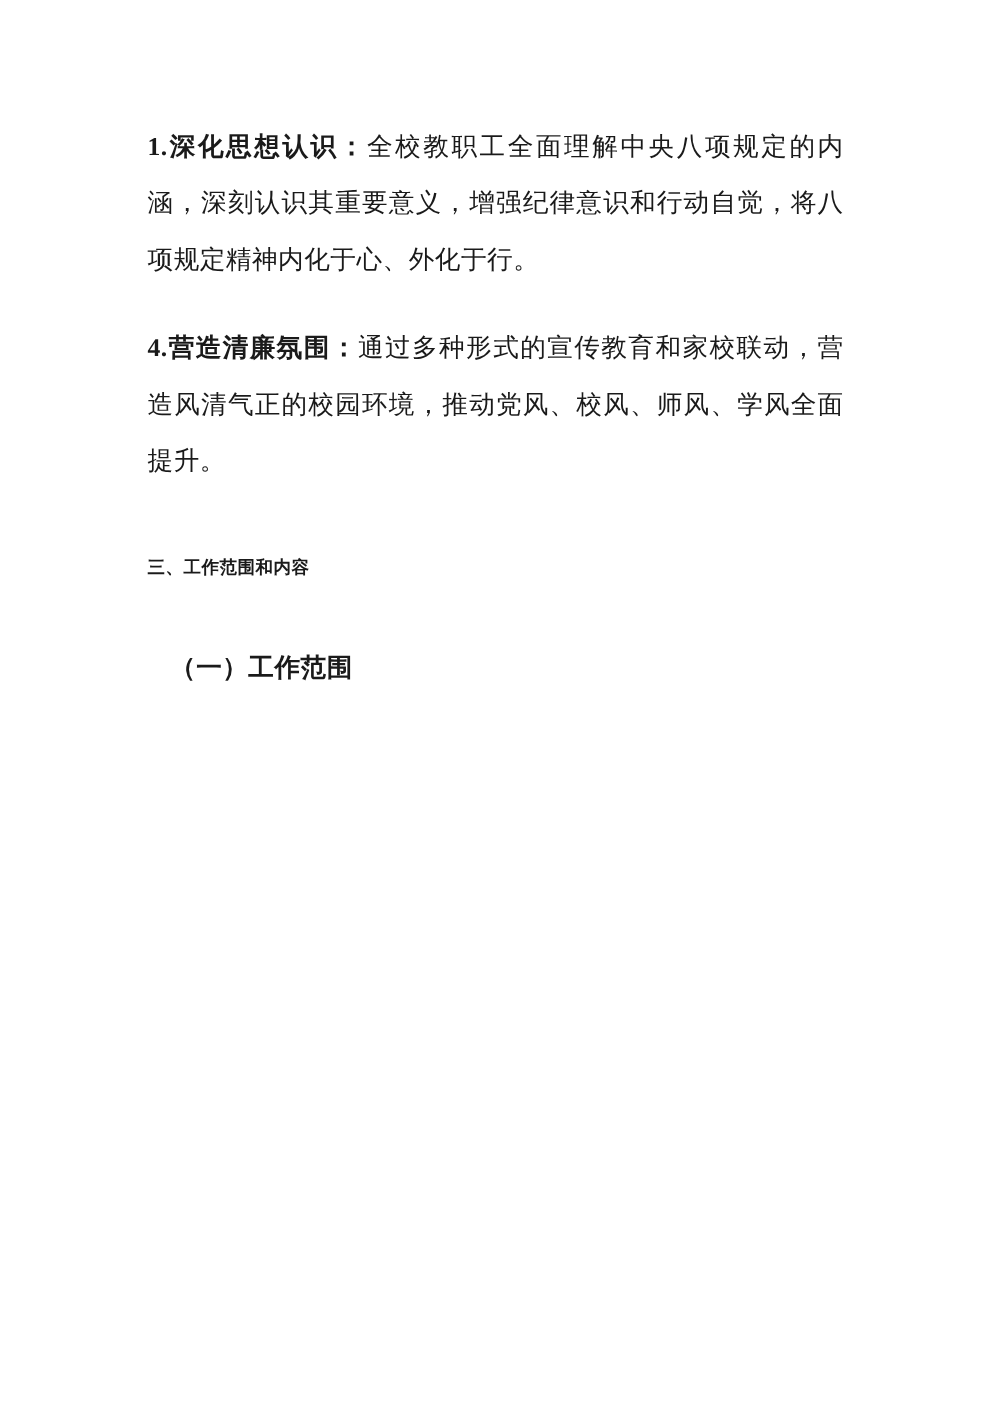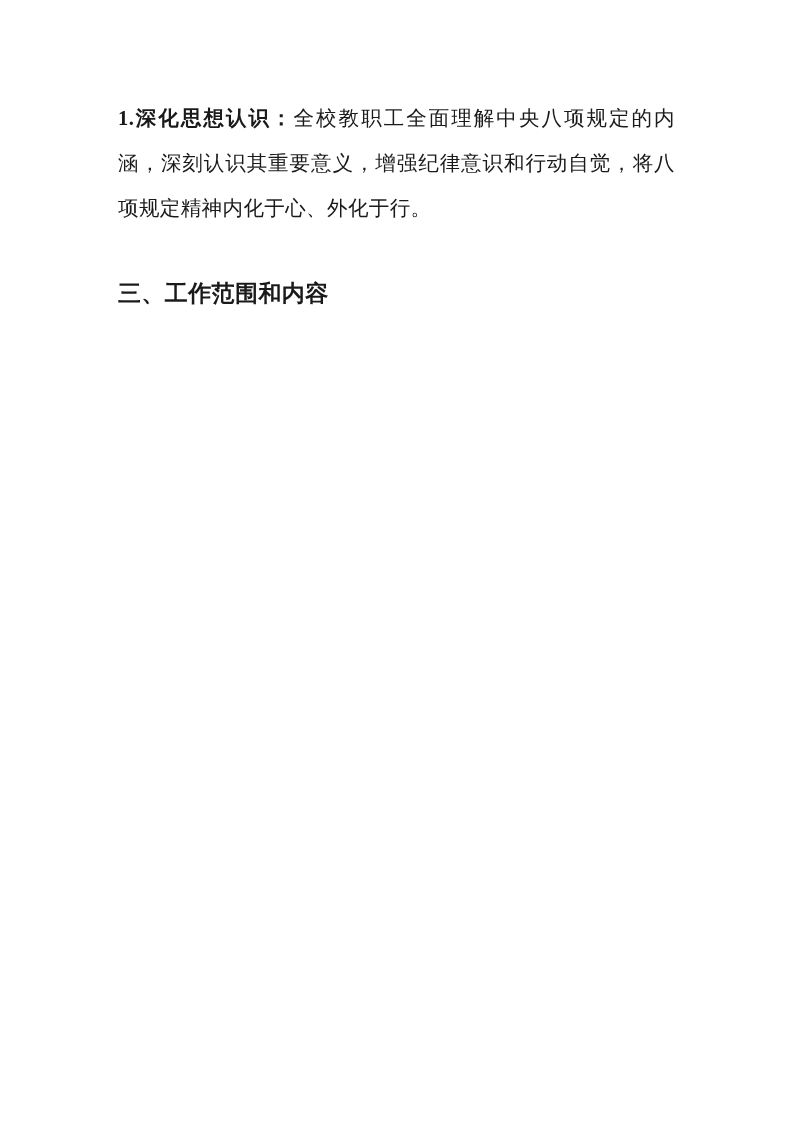--- a/index.html
+++ b/index.html
@@ -31,21 +31,21 @@
     text-align: justify;
     text-justify: inter-ideograph;
     margin: 0 0 26px 0;
     color: #1a1a1a;
     word-break: break-all;
   }
   .para .lead {
     font-weight: bold;
   }
   .heading {
-    font-size: 23px;
+    font-size: 14px;
     line-height: 45px;
     letter-spacing: 0.4px;
     font-weight: bold;
     margin: 0 0 26px 0;
     color: #1a1a1a;
   }
   .subheading {
     font-size: 20.5px;
     line-height: 45px;
     letter-spacing: 0.4px;
@@ -62,25 +62,29 @@
 
 <div class="page">
   <div class="doc-body">
 
     <p class="para">
       <span class="lead">1.深化思想认识：</span><span>全校教职工全面理解中央八项规定的内涵，深刻认识其重要意义，增强纪律意识和行动自觉，将八项规定精神内化于心、外化于行。</span>
     </p>
 
 
 
+    <p class="para">
+      <span class="lead">4.营造清廉氛围：</span><span>通过多种形式的宣传教育和家校联动，营造风清气正的校园环境，推动党风、校风、师风、学风全面提升。</span>
+    </p>
 
     <div class="spacer-lg"></div>
 
     <p class="heading">三、工作范围和内容</p>
 
     <div class="spacer-md"></div>
 
+    <p class="subheading">（一）工作范围</p>
 
     <div class="spacer-md"></div>
 
 
   </div>
 </div>
 
 </body></html>

